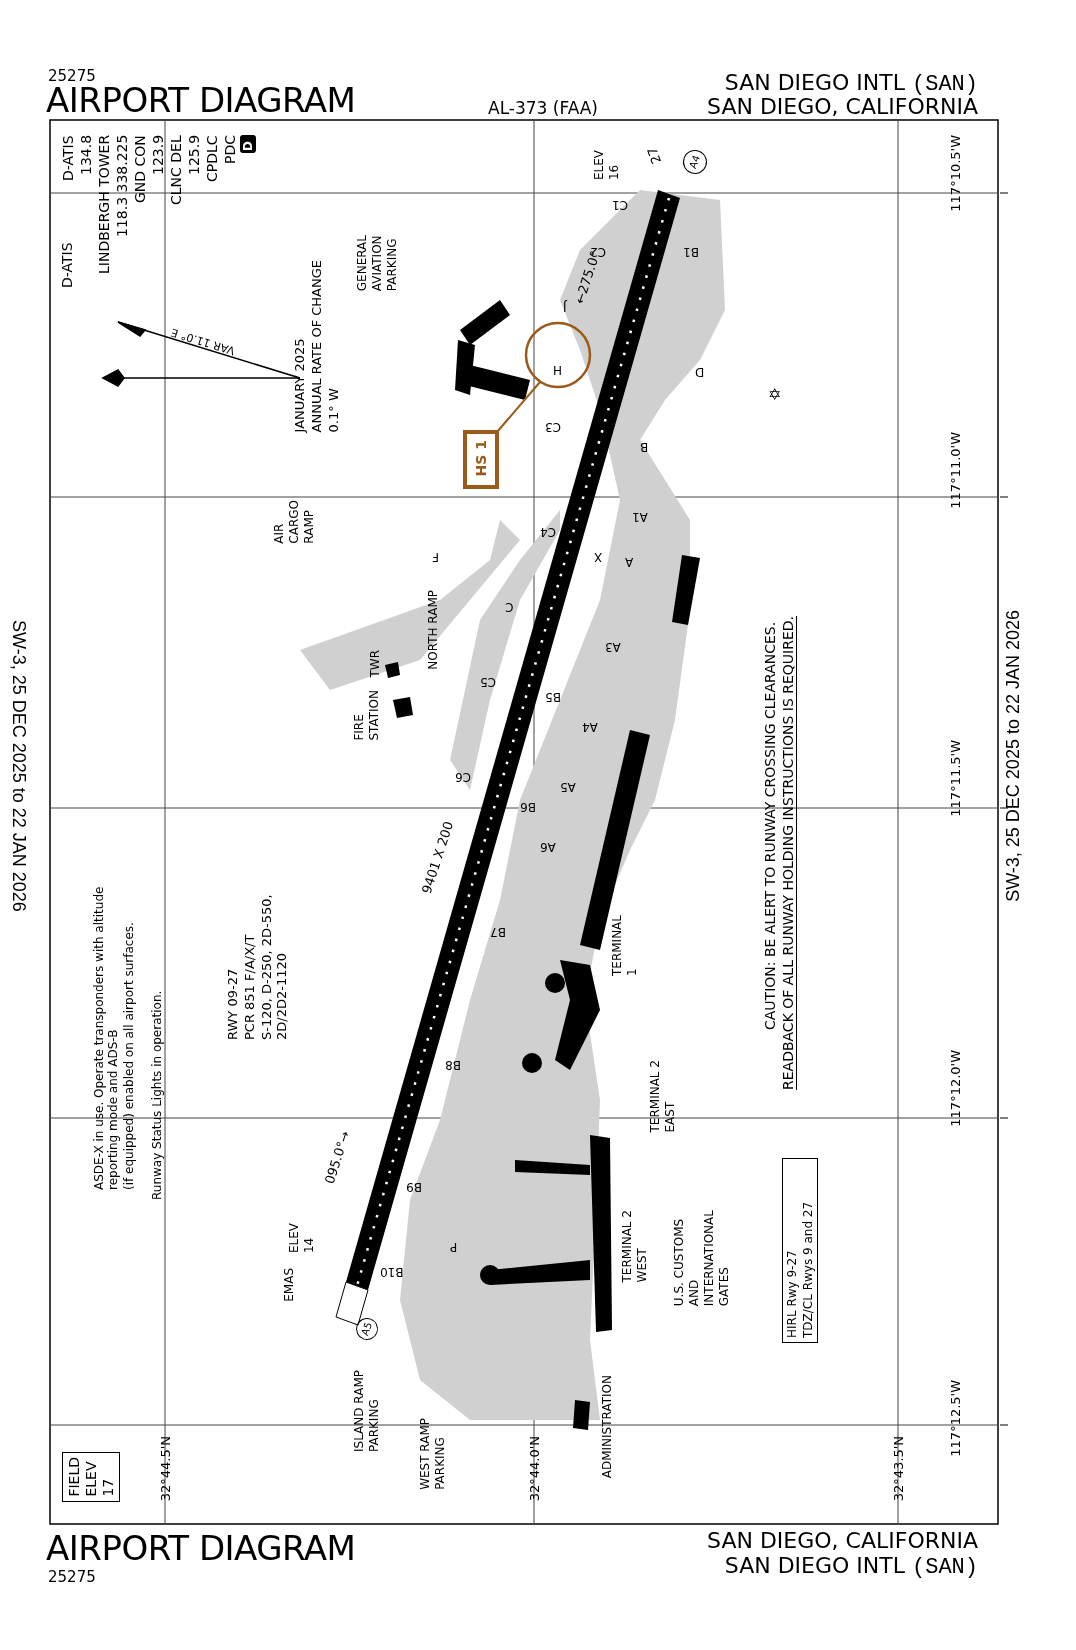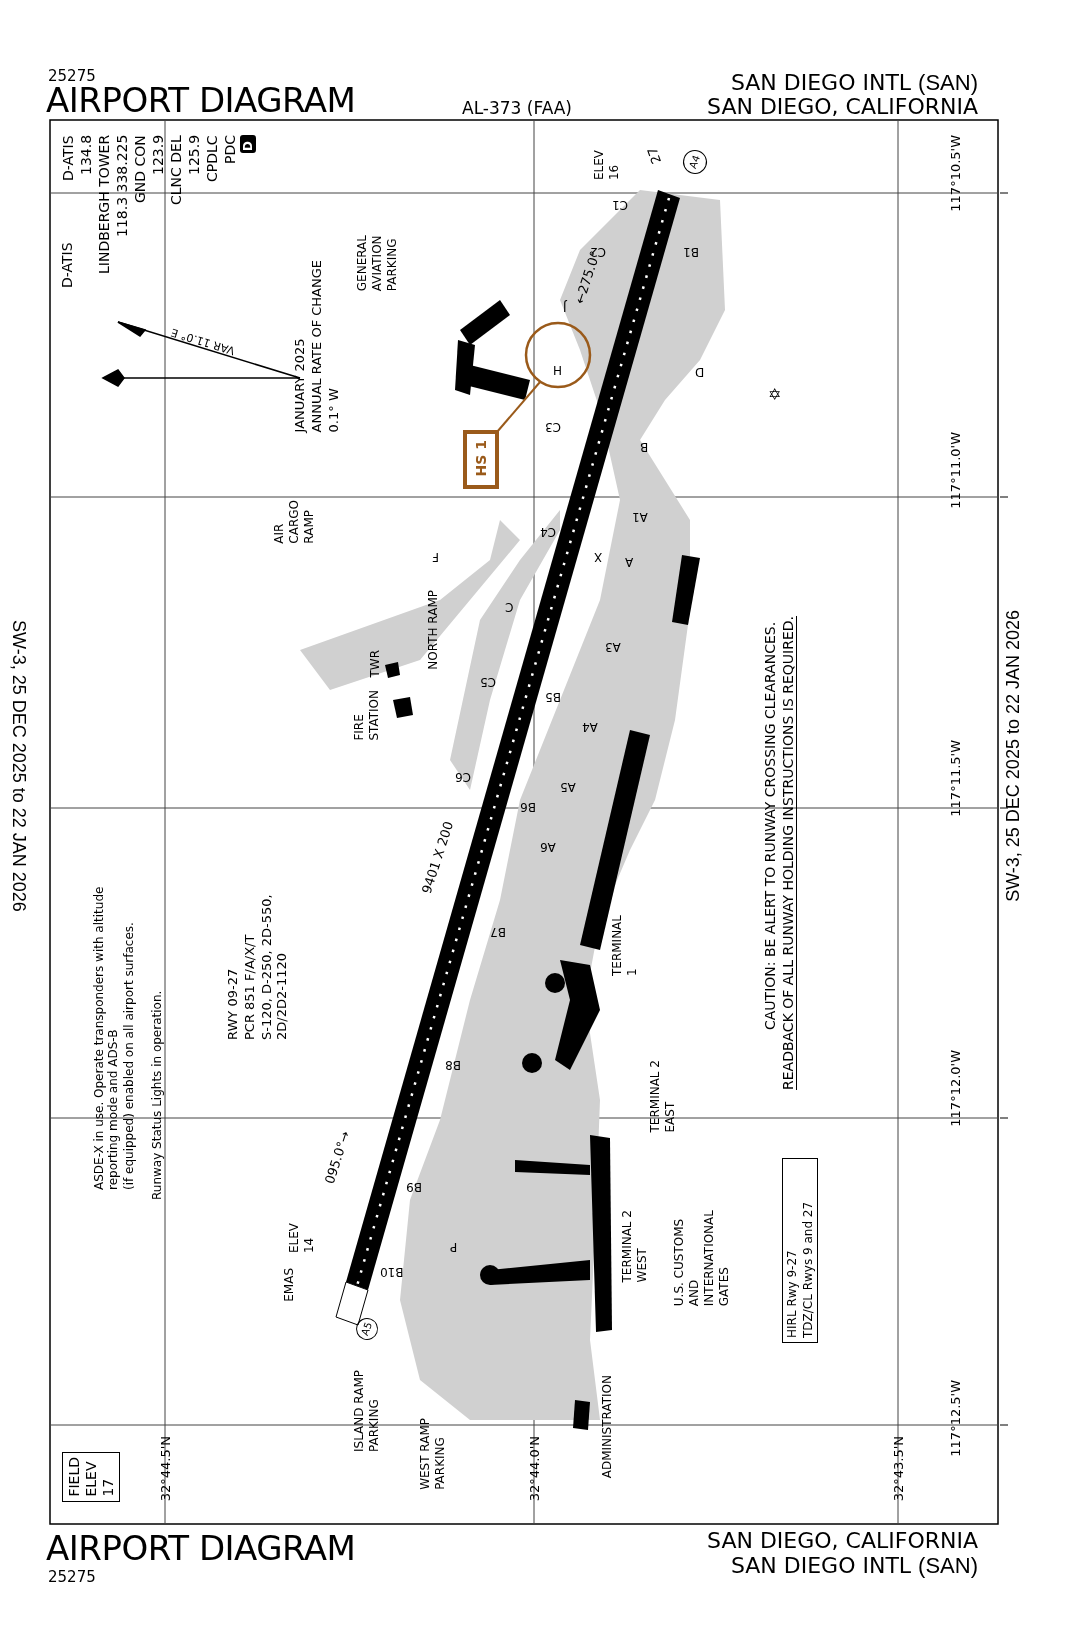--- a/index.html
+++ b/index.html
@@ -2,29 +2,29 @@
 <html><head>
 <meta charset="utf-8">
 <style>
   html,body{margin:0;padding:0;background:#fff;}
   body{width:1076px;height:1650px;position:relative;overflow:hidden;font-family:"DejaVu Sans",sans-serif;color:#000;}
   .abs{position:absolute;}
   .hdr-num{font-size:15px;}
   .hdr-title{font-size:34px;letter-spacing:-0.5px;font-weight:400;}
   .hdr-right{font-size:22px;text-align:right;}
   .hdr-al{font-size:17px;}
-  .serif{font-family:Liberation Sans, sans-serif;}
+  .serif{font-family:Liberation Mono, monospace;}
   svg text{font-family:"DejaVu Sans",sans-serif;}
 </style>
 </head>
 <body>
 
 <div class="abs hdr-num" style="left:48px;top:67px;">25275</div>
 <div class="abs hdr-title" style="left:46px;top:80px;">AIRPORT DIAGRAM</div>
-<div class="abs hdr-al" style="left:462px;top:98px;">AL-373 (FAA)</div>
+<div class="abs hdr-al" style="left:488px;top:98px;">AL-373 (FAA)</div>
 <div class="abs hdr-right" style="right:98px;top:70px;">
   <span>SAN DIEGO INTL</span>
   <span class="serif">(SAN)</span>
 </div>
 <div class="abs hdr-right" style="right:98px;top:94px;">SAN DIEGO, CALIFORNIA</div>
 
 <div class="abs hdr-title" style="left:46px;top:1528px;">AIRPORT DIAGRAM</div>
 <div class="abs hdr-num" style="left:48px;top:1568px;">25275</div>
 <div class="abs hdr-right" style="right:98px;top:1528px;">SAN DIEGO, CALIFORNIA</div>
 <div class="abs hdr-right" style="right:98px;top:1553px;">

